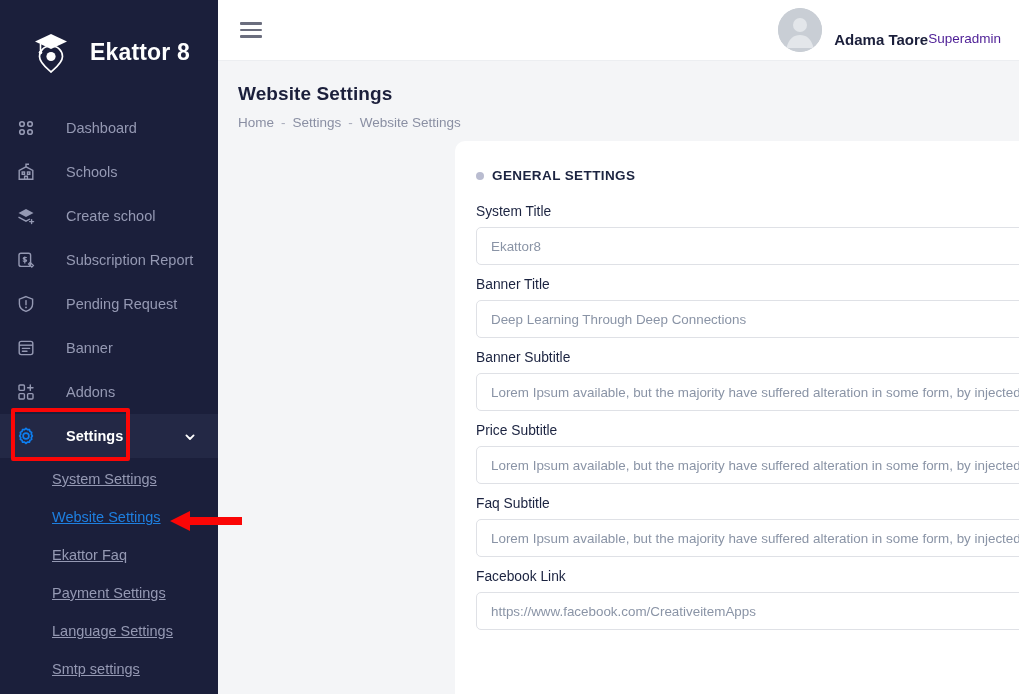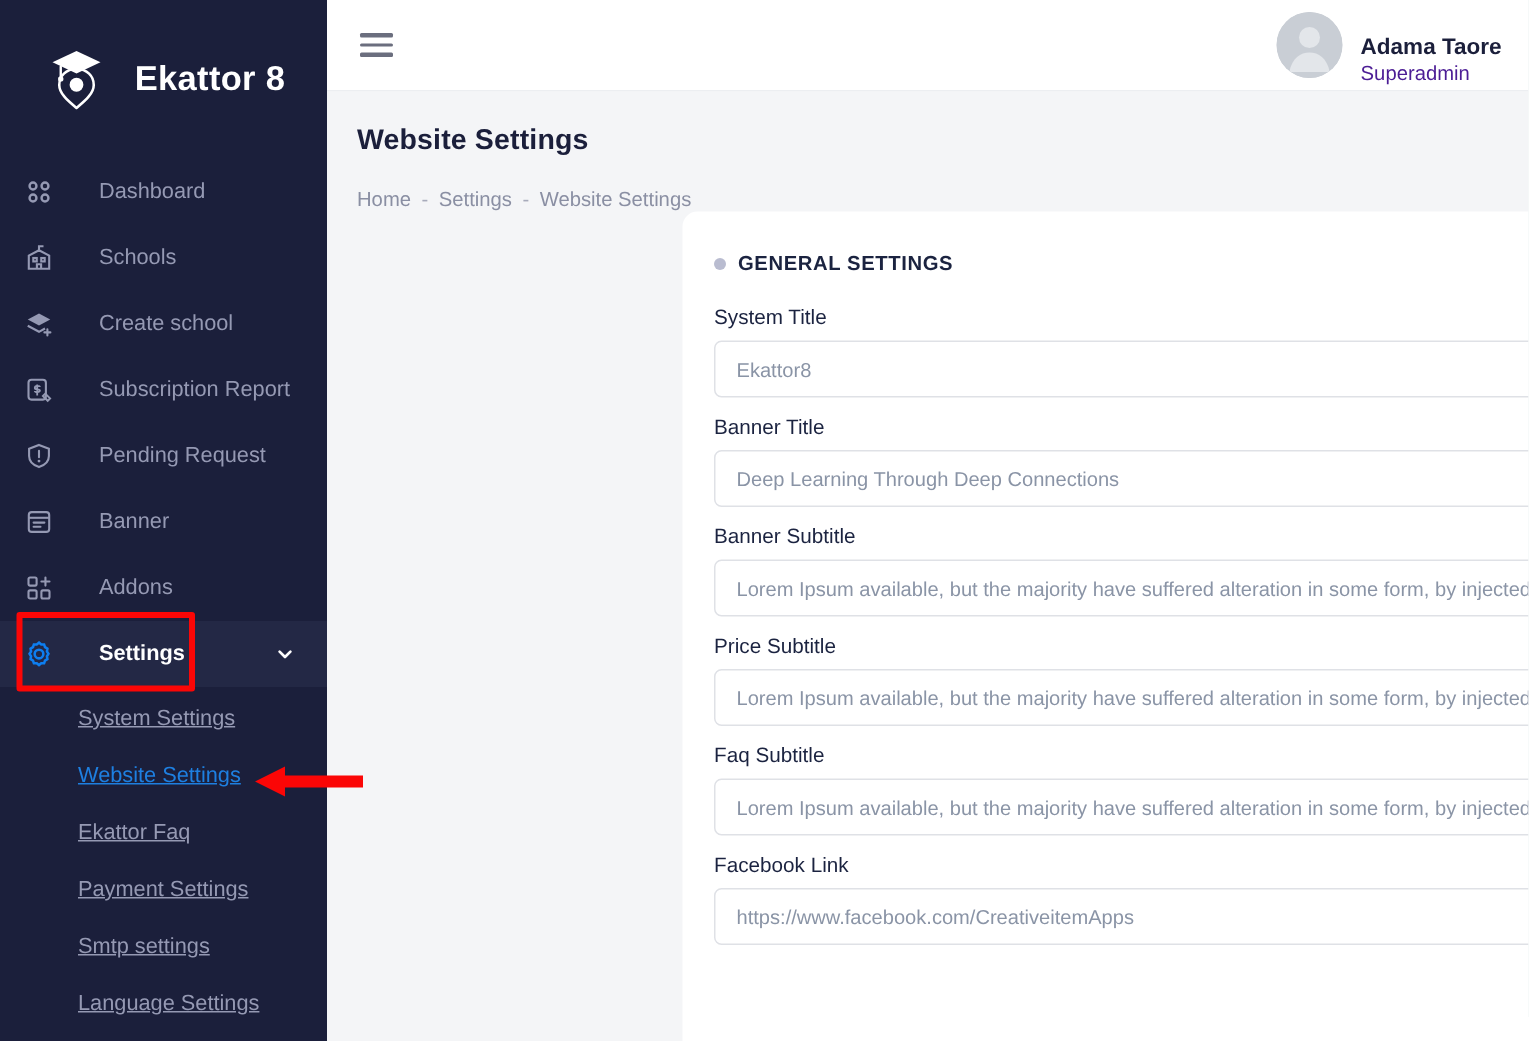--- a/index.html
+++ b/index.html
@@ -96,27 +96,27 @@
     display: flex; align-items: center;
     padding: 0 18px 0 22px;
     border-bottom: 1px solid #eceef1;
   }
   .hamburger { width: 22px; height: 16px; cursor: pointer; display:flex; flex-direction:column; justify-content:space-between; }
   .hamburger span { display:block; height: 2.6px; background:#6b6e7e; border-radius: 1px; }
   .topbar-spacer { flex: 1 1 auto; }
   .user-box { display: flex; align-items: center; gap: 12px; }
   .avatar { width: 44px; height: 44px; border-radius: 50%; overflow: hidden; background: #c6cbd2; flex: 0 0 44px; }
   .avatar svg { display:block; }
-  .user-meta { display:flex; flex-direction: column; line-height: 1.25; margin-top: 21px; }
+  .user-meta { display:flex; flex-direction: row; line-height: 1.25; margin-top: 21px; }
   .user-name { font-size: 15px; font-weight: bold; color: #1b1f3b; }
   .user-role { font-size: 13.5px; color: #4c1d95; }
 
   .page-head { padding: 22px 24px 0 20px; }
   .page-title { font-size: 19px; font-weight: bold; color: #1b1f3b; letter-spacing: .1px; }
-  .breadcrumb { margin-top: 20px; font-size: 13.5px; color: #8a8fa3; display: flex; align-items: center; gap: 7px; }
+  .breadcrumb { margin-top: 10px; font-size: 13.5px; color: #8a8fa3; display: flex; align-items: center; gap: 7px; }
   .breadcrumb .crumb { cursor: pointer; }
   .breadcrumb .sep { color: #a7abbb; }
 
   .card {
     position: absolute;
     left: 237px; top: 141px;
     width: 770px;
     min-height: 580px;
     background: #ffffff;
     border-radius: 10px;
@@ -267,22 +267,22 @@
             <path d="M2.4 4.4 L6 8 L9.6 4.4"></path>
           </svg>
         </span>
       </div>
 
       <div class="submenu">
         <div class="sub-item">System Settings</div>
         <div class="sub-item active">Website Settings</div>
         <div class="sub-item">Ekattor Faq</div>
         <div class="sub-item">Payment Settings</div>
+        <div class="sub-item">Language Settings</div>
         <div class="sub-item">Smtp settings</div>
-        <div class="sub-item">Language Settings</div>
       </div>
 
     </nav>
   </aside>
 
   <section class="main">
 
     <header class="topbar">
       <div class="hamburger">
         <span></span>

